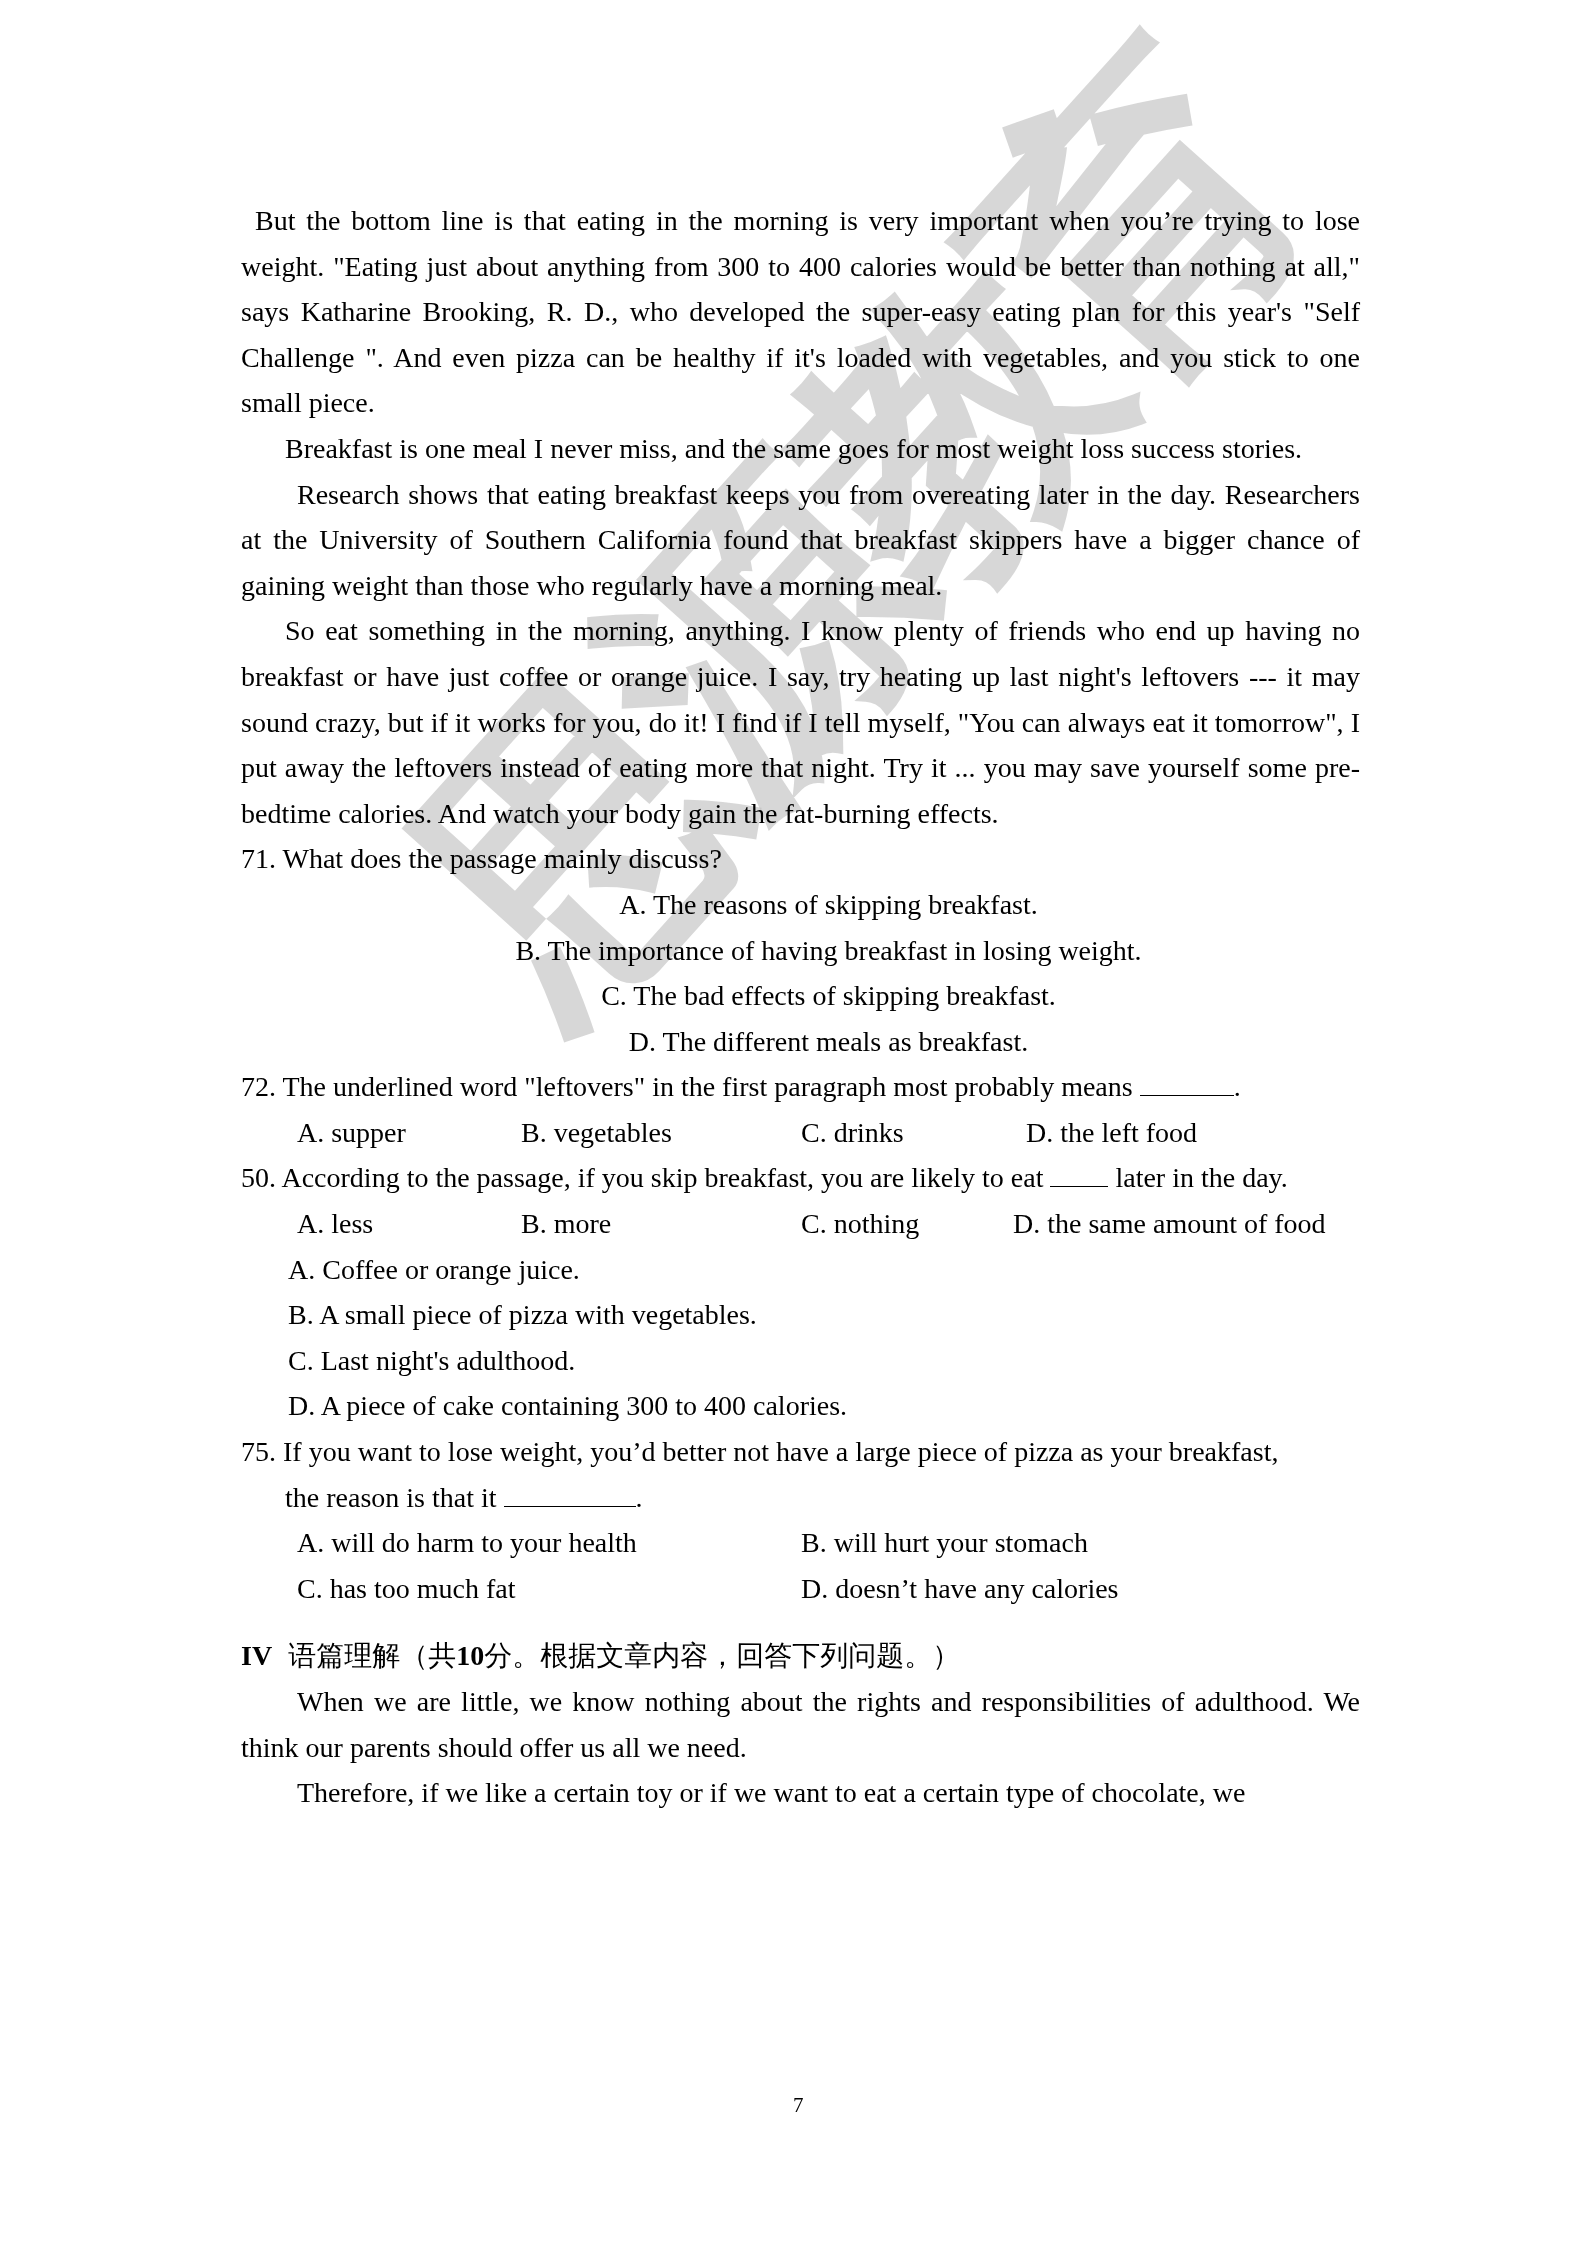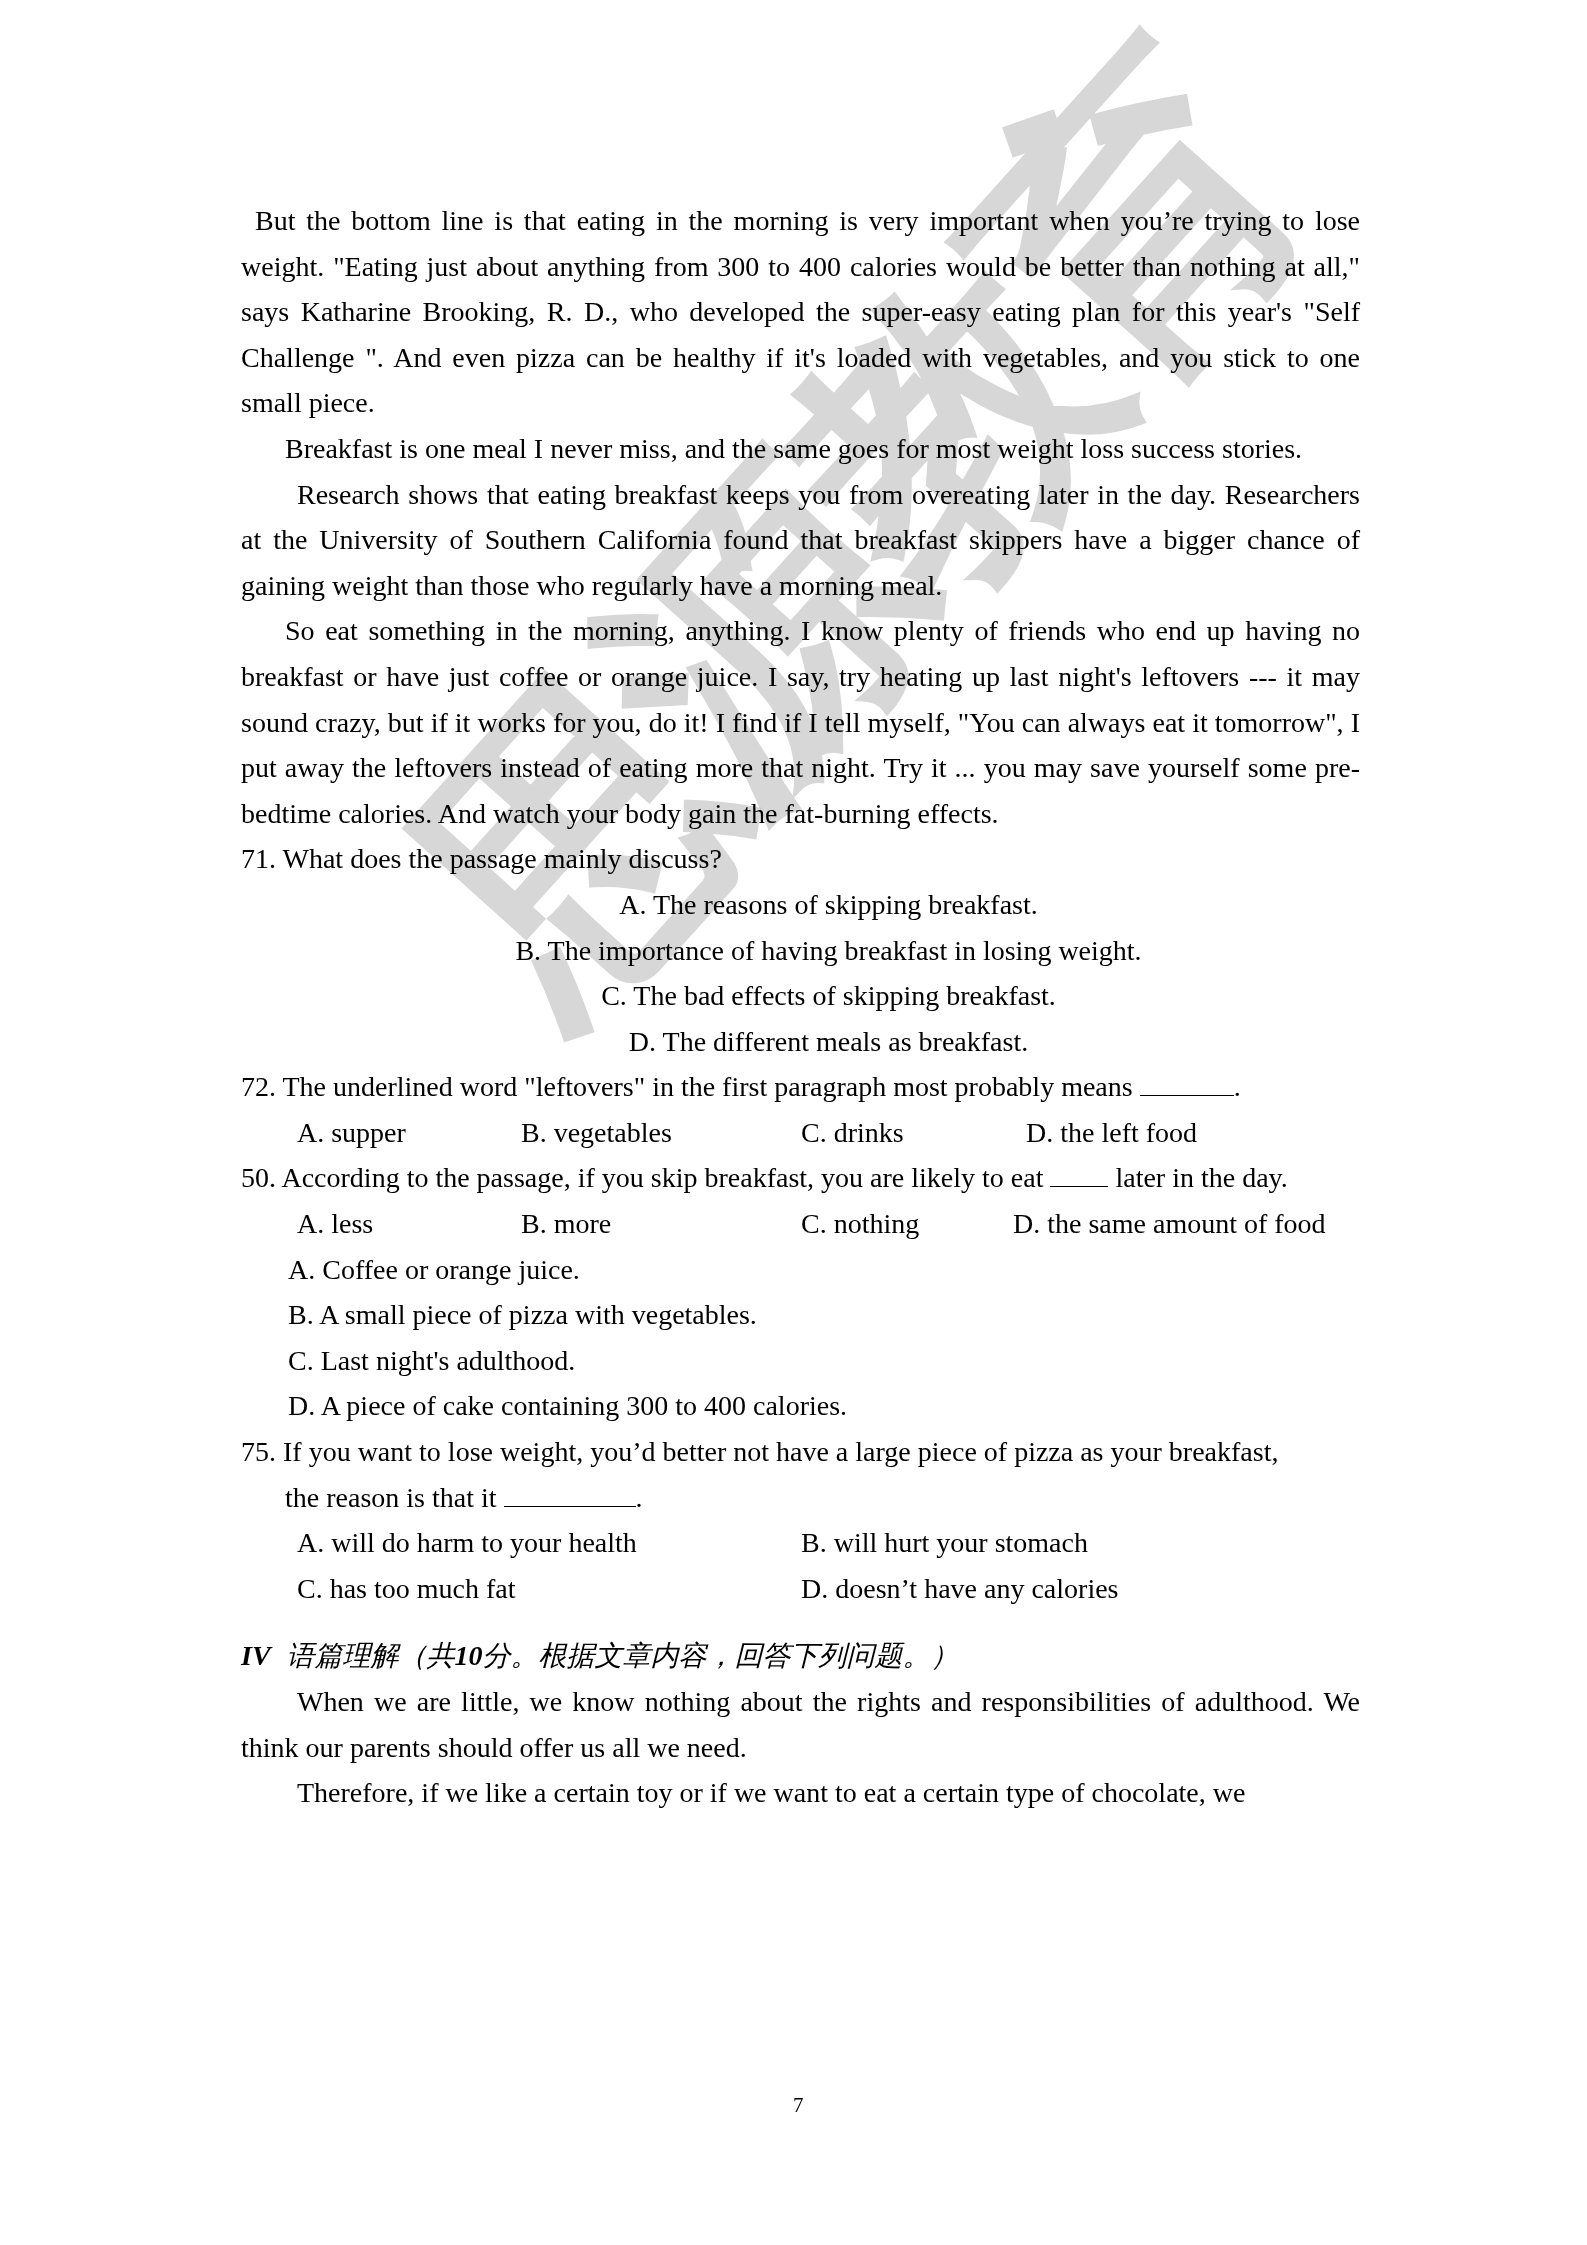--- a/index.html
+++ b/index.html
@@ -10,21 +10,21 @@
   .p { text-align:justify; margin:0; }
   .ind1 { text-indent:44px; }
   .ind2 { text-indent:56px; }
   .ind0 { text-indent:14px; }
   .q { margin:0; }
   .opt { margin:0; padding-left:56px;text-align:center; }
   .opt2 { margin:0; padding-left:47px; }
   .row { display:flex; margin:0; padding-left:56px; }
   .row span { display:inline-block; }
   .q75b { margin:0; padding-left:44px; }
-  .section { margin:22px 0 0 0; font-weight:bold;font-style:italic; }
+  .section { margin:22px 0 0 0; font-weight:bold; }
   .section .sc { font-weight:normal; margin-left:16px; }
   .blank { display:inline-block; border-bottom:1.5px solid #000; height:22px; vertical-align:baseline; }
   .pagenum { position:absolute; left:793px; top:2093px; font-size:21px; }
   .watermark { position:absolute; left:330px; top:820px; width:1300px;
                font-family:"DejaVu Sans",sans-serif; font-size:300px; font-weight:bold;
                color:rgba(190,190,190,0.62); transform:rotate(-48deg); transform-origin:left top;
                white-space:nowrap; letter-spacing:-20px; pointer-events:none; }
 </style>
 </head>
 <body>

